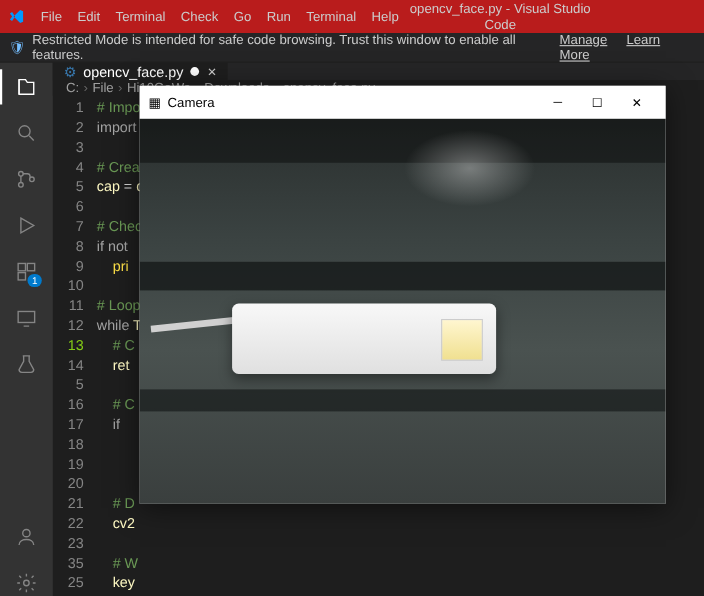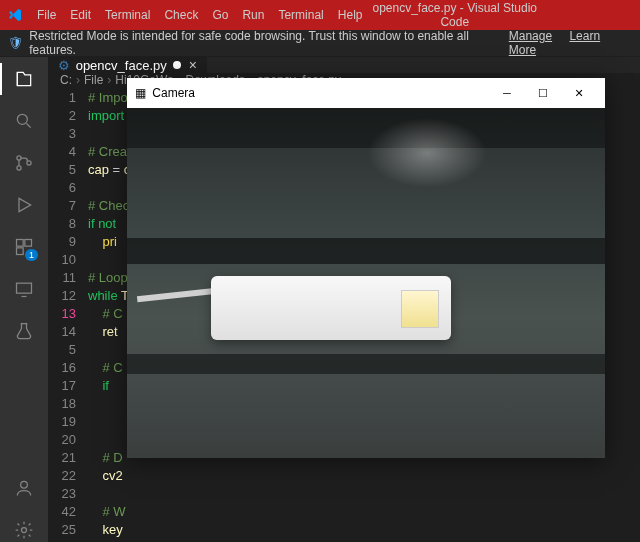--- a/index.html
+++ b/index.html
@@ -26,25 +26,25 @@
 .tab{background:#1e1e1e;display:flex;align-items:center;padding:0 10px;gap:6px;font-size:13px}
 .tab .pyicon{color:#3776ab}
 .tab .name{color:#fff}
 .tab .dirty{width:8px;height:8px;border-radius:50%;background:#fff}
 .tab .close{color:#ccc;font-size:14px;margin-left:2px}
 .breadcrumb{height:22px;background:#1e1e1e;display:flex;align-items:center;padding:0 12px;font-size:12px;color:#a0a0a0;gap:4px}
 .breadcrumb .sep{color:#666}
 .code{flex:1;display:flex;font-family:Consolas,monospace;font-size:13px;line-height:18px}
 .gutter{width:40px;text-align:right;color:#858585;padding-right:12px;user-select:none;padding-top:2px}
 .gutter .ln{height:18px}
-.gutter .ln.cur{color:#ec4899}
+.gutter .ln.cur{color:#84cc16}
 .lines{flex:1;padding-top:2px;color:#d4d4d4;white-space:pre}
 .lines .row{height:18px}
 .c-comment{color:#6a9955}
-.c-keyword{color:#22c55e}
+.c-keyword{color:#a3a3a3}
 .c-func{color:#fde047}
 .c-var{color:#fef9c3}
 .camera-win{position:absolute;left:127px;top:78px;width:478px;height:380px;background:#f0f0f0;box-shadow:0 4px 24px rgba(0,0,0,.5);display:flex;flex-direction:column}
 .camera-title{height:30px;background:#fff;display:flex;align-items:center;padding:0 8px;font-size:12px;color:#000}
 .camera-title .cicon{margin-right:6px;font-size:12px}
 .camera-title .ctxt{flex:1}
 .camera-title .cbtns{display:flex}
 .camera-title .cbtn{width:36px;height:30px;display:flex;align-items:center;justify-content:center;color:#000;font-size:11px}
 .camera-feed{flex:1;background:linear-gradient(180deg,#2a2f2e 0%,#3a4241 30%,#4a5250 60%,#3a3f3e 100%);position:relative;overflow:hidden}
 .ac-unit{position:absolute;left:84px;top:168px;width:240px;height:64px;background:linear-gradient(180deg,#f8f8f8,#e0e0e0);border-radius:6px;box-shadow:0 4px 12px rgba(0,0,0,.4)}
@@ -185,21 +185,21 @@
           <div class="ln">14</div>
           <div class="ln">5</div>
           <div class="ln">16</div>
           <div class="ln">17</div>
           <div class="ln">18</div>
           <div class="ln">19</div>
           <div class="ln">20</div>
           <div class="ln">21</div>
           <div class="ln">22</div>
           <div class="ln">23</div>
-          <div class="ln">42</div>
+          <div class="ln">35</div>
           <div class="ln">25</div>
           <div class="ln">26</div>
         </div>
       <div class="lines" id="lines"><div class="row"><span class="c-comment"># Impor</span></div><div class="row"><span class="c-keyword">import</span> </div><div class="row"></div><div class="row"><span class="c-comment"># Creat</span></div><div class="row"><span class="c-var">cap</span> = <span class="c-var">c</span></div><div class="row"></div><div class="row"><span class="c-comment"># Check</span></div><div class="row"><span class="c-keyword">if</span> <span class="c-keyword">not</span> </div><div class="row">    <span class="c-func">pri</span></div><div class="row"></div><div class="row"><span class="c-comment"># Loop</span></div><div class="row"><span class="c-keyword">while</span> <span class="c-var">T</span></div><div class="row">    <span class="c-comment"># C</span></div><div class="row">    <span class="c-var">ret</span></div><div class="row"></div><div class="row">    <span class="c-comment"># C</span></div><div class="row">    <span class="c-keyword">if</span> </div><div class="row">        </div><div class="row"></div><div class="row"></div><div class="row">    <span class="c-comment"># D</span></div><div class="row">    <span class="c-var">cv2</span></div><div class="row"></div><div class="row">    <span class="c-comment"># W</span></div><div class="row">    <span class="c-var">key</span></div><div class="row"></div></div>
     </div>
   </div>
 </div>
 
 <div class="camera-win">
   <div class="camera-title">

